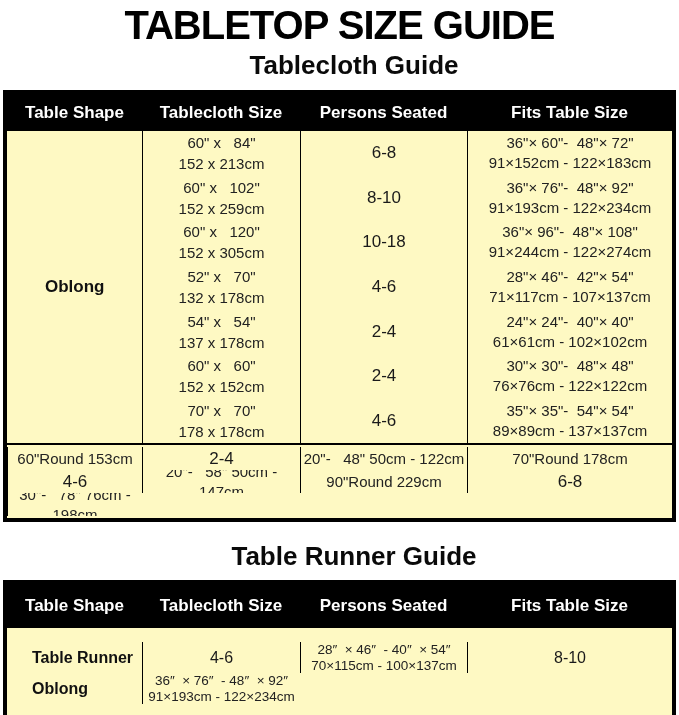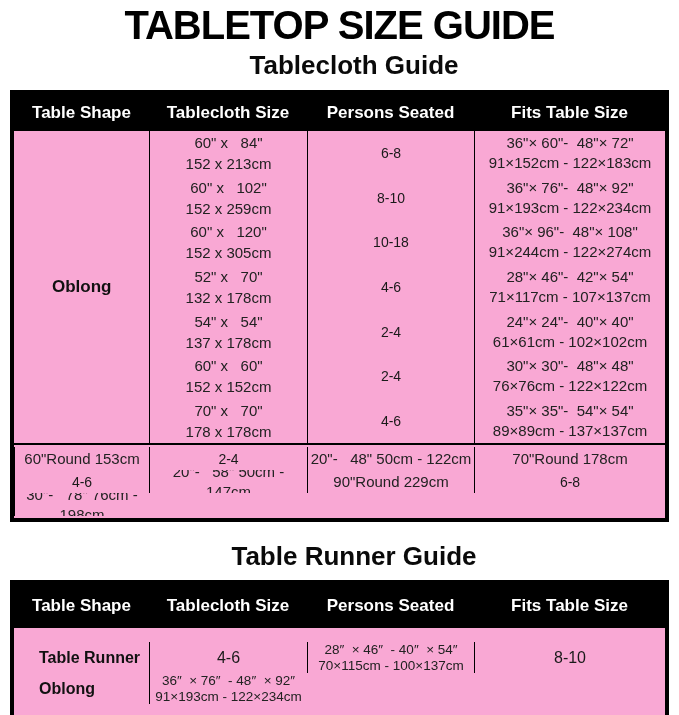--- a/index.html
+++ b/index.html
@@ -24,23 +24,23 @@
     font-size: 26px;
     font-weight: bold;
     color: #0a0a0a;
     line-height: 30px;
     margin-left: 29px;
   }
   .section-title.first { margin-top: 2px; }
   .section-title.second { margin-top: 18px; line-height: 32px; }
 
   .guide-table {
-    margin: 0 10px;
+    margin: 0 3px;
     border: 4px solid #000;
-    background: #f9a8d4;
+    background: #fef9c3;
   }
   .guide-table.first { margin-top: 10px; }
   .guide-table.second { margin-top: 8px; }
 
   .tbl-header {
     background: #000;
     color: #fff;
     display: grid;
     grid-template-columns: 135px 158px 167px 1fr;
     align-items: center;
@@ -78,21 +78,21 @@
     font-weight: bold;
     font-size: 17px;
     color: #111;
     grid-column: 1;
   }
   .tbl-section.oblong .shape-cell { grid-row: 1 / span 7; padding-left: 38px; }
   .tbl-section.round  .shape-cell { grid-row: 1 / span 3; padding-left: 36px; line-height: 31px; }
   .tbl-section.runner .shape-cell { grid-row: 1 / span 2; padding-left: 25px; line-height: 31px; font-size: 16px; }
 
   .size-cell  { font-size: 15px; line-height: 21px; }
-  .persons-cell { font-size: 14px; color: #1a1a1a; }
+  .persons-cell { font-size: 17px; color: #1a1a1a; }
   .fits-cell  { font-size: 15px; line-height: 20px; }
   .tbl-section.round .size-cell { font-size: 15px; }
   .tbl-section.round .fits-cell { font-size: 15px; }
   .tbl-section.runner .size-cell { font-size: 16px; }
   .tbl-section.runner .persons-cell { font-size: 16px; }
   .tbl-section.runner .fits-cell { font-size: 13.5px; line-height: 16px; }
 </style>
 </head>
 <body>
 

